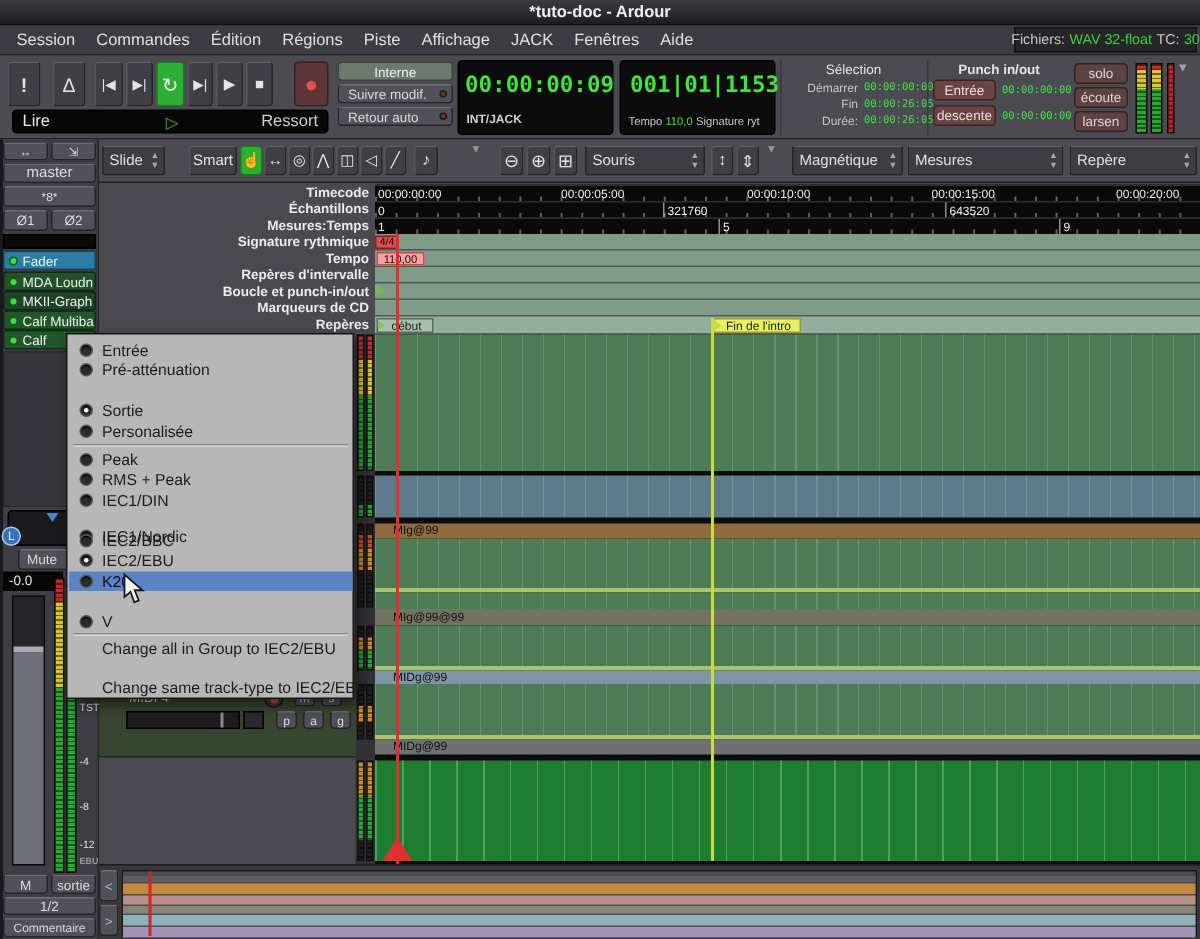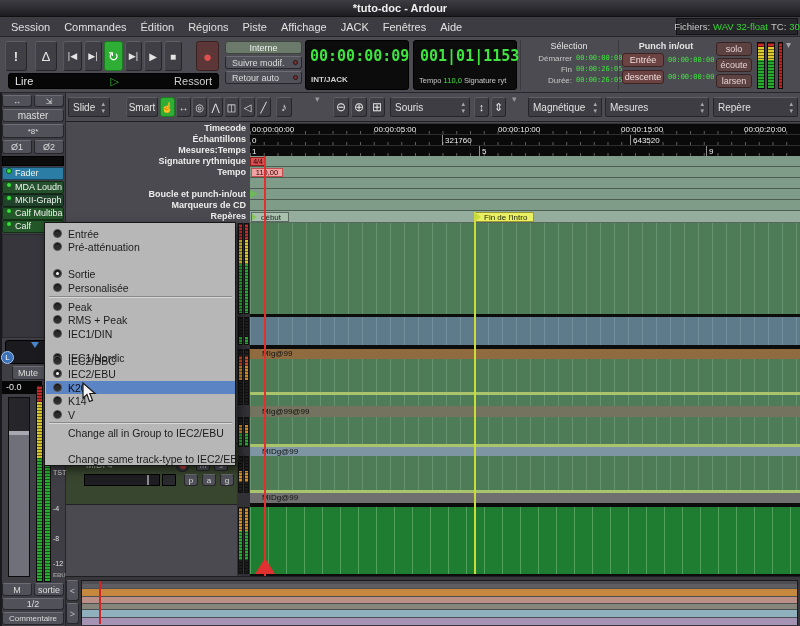--- a/index.html
+++ b/index.html
@@ -23,21 +23,21 @@
 .namebar{font-size:8px;color:#121212;padding-left:12px;line-height:10px}
 .vled{background-image:repeating-linear-gradient(180deg,rgba(0,0,0,.5) 0 1px,transparent 1px 3px),linear-gradient(180deg,#c62b2b 0 8%,#ddca2e 8% 37%,#27aa2f 37% 100%);border:1px solid #0a0a0a}
 .mtr{position:absolute;width:5px;top:0;bottom:0;border:1px solid #101010;background-image:repeating-linear-gradient(180deg,rgba(0,0,0,.45) 0 1px,transparent 1px 3px),var(--g)}
 .menu{background:#b7b7b7;border:1px solid #161616;box-shadow:3px 4px 9px rgba(0,0,0,.55)}
 .mi{position:absolute;left:1px;width:189px;height:13px;display:flex;align-items:center;font-size:10.5px;color:#1c1c1c;padding-left:22px}
 .mi.hl{background:#5b84c4;color:#0c0c14}
 .radio{position:absolute;left:7px;top:2px;width:9px;height:9px;border-radius:50%;background:#2c2c2e;border:1px solid #555;box-shadow:inset 0 1px 1px #000}
 .radio.sel::after{content:"";display:block;width:3px;height:3px;margin:2px auto 0;border-radius:50%;background:#f4f4f4}
 .msep{position:absolute;left:4px;width:183px;height:2px;border-top:1px solid #8a8a8a;border-bottom:1px solid #d8d8d8}
 .led{width:6px;height:6px;border-radius:50%;background:#39e03e;border:1px solid #17541b;flex:0 0 auto}
-.proc{position:absolute;left:2px;width:62px;height:13px;display:flex;gap:3px;padding-left:3px;color:#eef4ee;font-size:9px;overflow:hidden;border:1px solid rgba(0,0,0,.45);border-radius:2px}
+.proc{position:absolute;left:2px;width:62px;height:13px;display:flex;align-items:center;gap:3px;padding-left:3px;color:#eef4ee;font-size:9px;overflow:hidden;border:1px solid rgba(0,0,0,.45);border-radius:2px}
 .rledsm{width:5px;height:5px;border-radius:50%;background:#7a3030;border:1px solid #2a1414;margin-left:auto;margin-right:3px;flex:0 0 auto}
 </style>
 </head>
 <body>
 
 <div class="app">
 
   <div class="abs" style="left:0;top:0;width:800px;height:17px;background:linear-gradient(180deg,#3c3c42,#1d1d21);border-bottom:1px solid #111;text-align:center;font-size:11px;font-weight:bold;color:#f0f0f0;line-height:16px">
     <span>*tuto-doc - Ardour</span>
   </div>
@@ -218,20 +218,21 @@
       <span class="spin">▴<br>▾</span>
     </div>
 
   <div class="abs" style="left:66px;top:122px;width:184px;height:454px;background:#4a4a50"></div>
 
   <div class="abs rlabel" style="left:66px;top:134px;width:184px;height:11px"><span>Échantillons</span></div>
   <div class="abs rlabel" style="left:66px;top:123px;width:184px;height:11px"><span>Timecode</span></div>
   <div class="abs rlabel" style="left:66px;top:145px;width:184px;height:11px"><span>Mesures:Temps</span></div>
   <div class="abs rlabel" style="left:66px;top:156px;width:184px;height:11px"><span>Signature rythmique</span></div>
   <div class="abs rlabel" style="left:66px;top:167px;width:184px;height:11px"><span>Tempo</span></div>
+  <div class="abs rlabel" style="left:66px;top:178px;width:184px;height:11px"><span>Repères d'intervalle</span></div>
   <div class="abs rlabel" style="left:66px;top:189px;width:184px;height:11px"><span>Boucle et punch-in/out</span></div>
   <div class="abs rlabel" style="left:66px;top:200px;width:184px;height:11px"><span>Marqueurs de CD</span></div>
   <div class="abs rlabel" style="left:66px;top:211px;width:184px;height:12px"><span>Repères</span></div>
 
   <div class="abs blackrow" style="left:250px;top:123px;width:550px;height:11px;border-top:1px solid #333">
     <span class="abs" style="left:2px;top:1px">00:00:00:00</span>
     <span class="abs" style="left:124px;top:1px">00:00:05:00</span>
     <span class="abs" style="left:248px;top:1px">00:00:10:00</span>
     <span class="abs" style="left:371px;top:1px">00:00:15:00</span>
     <span class="abs" style="left:494px;top:1px">00:00:20:00</span>
@@ -471,24 +472,20 @@
         <span>IEC2/BBC</span>
       </div>
     <div class="mi" style="top:144px">
         <span class="radio sel"></span>
         <span>IEC2/EBU</span>
       </div>
     <div class="mi hl" style="top:158px">
         <span class="radio"></span>
         <span>K20</span>
       </div>
-    <div class="mi" style="top:171px">
-        <span class="radio"></span>
-        <span>K14</span>
-      </div>
     <div class="mi" style="top:185px">
         <span class="radio"></span>
         <span>V</span>
       </div>
     <div class="msep" style="top:199px"></div>
     <div class="mi" style="top:203px">
         <span>Change all in Group to IEC2/EBU</span>
       </div>
     <div class="mi" style="top:229px">
         <span>Change same track-type to IEC2/EBU</span>

